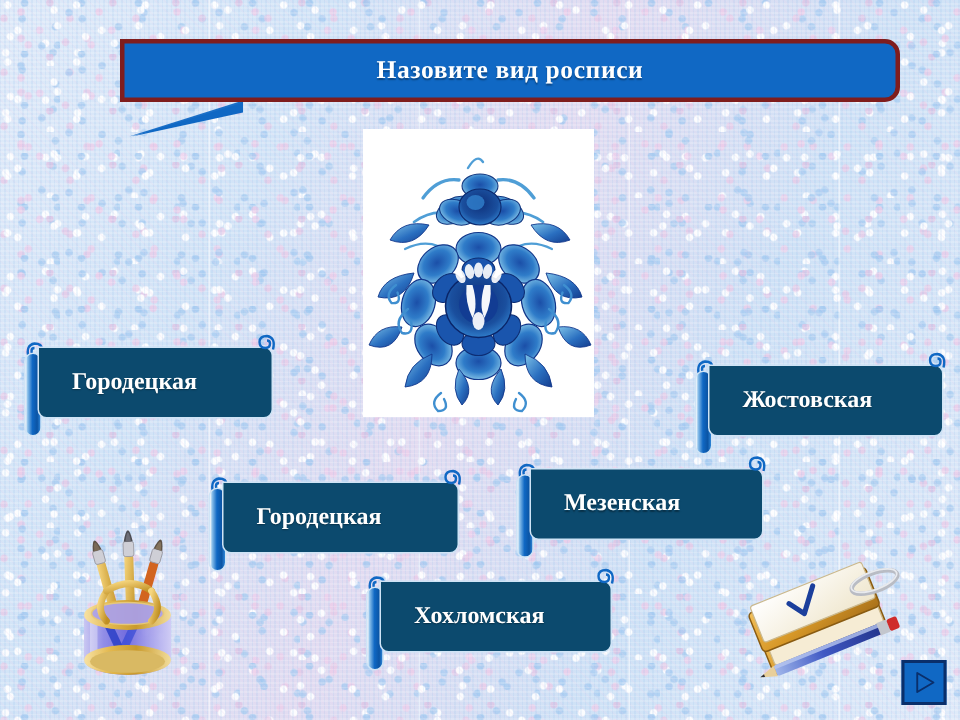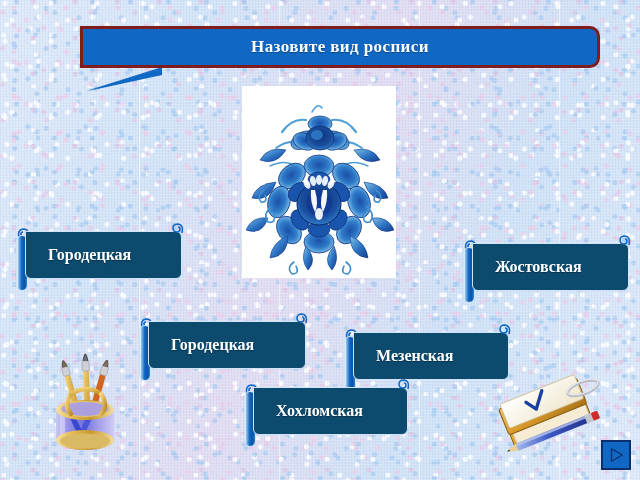--- a/index.html
+++ b/index.html
@@ -305,21 +305,21 @@
     </svg>
     <div class="scroll-rod"></div>
     <div class="panel">
       <span class="panel-label">Городецкая</span>
     </div>
     <svg class="curl curl-right" viewBox="0 0 14 14">
       <path d="M11 11 q2 -8 -4 -9 q-5 0 -5 4 q0 4 4 4 q3 0 3 -3 q0 -2 -2 -2" fill="none" stroke="#1068c4" stroke-width="1.6"></path>
     </svg>
   </div>
 
-  <div class="plaque" style="left:344px;top:332px;width:165px;height:56px;">
+  <div class="plaque" style="left:344px;top:312px;width:165px;height:56px;">
     <svg class="curl curl-left" viewBox="0 0 14 14">
       <path d="M3 11 q-2 -8 4 -9 q5 0 5 4 q0 4 -4 4 q-3 0 -3 -3 q0 -2 2 -2" fill="none" stroke="#1068c4" stroke-width="1.6"></path>
     </svg>
     <div class="scroll-rod"></div>
     <div class="panel">
       <span class="panel-label">Мезенская</span>
     </div>
     <svg class="curl curl-right" viewBox="0 0 14 14">
       <path d="M11 11 q2 -8 -4 -9 q-5 0 -5 4 q0 4 4 4 q3 0 3 -3 q0 -2 -2 -2" fill="none" stroke="#1068c4" stroke-width="1.6"></path>
     </svg>

